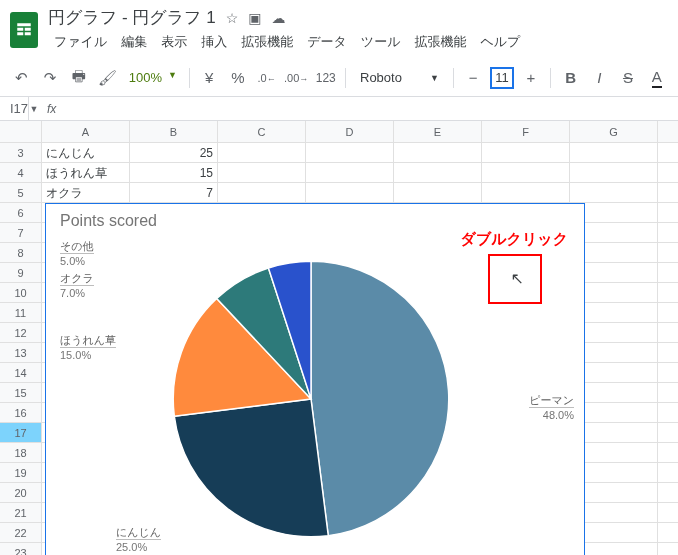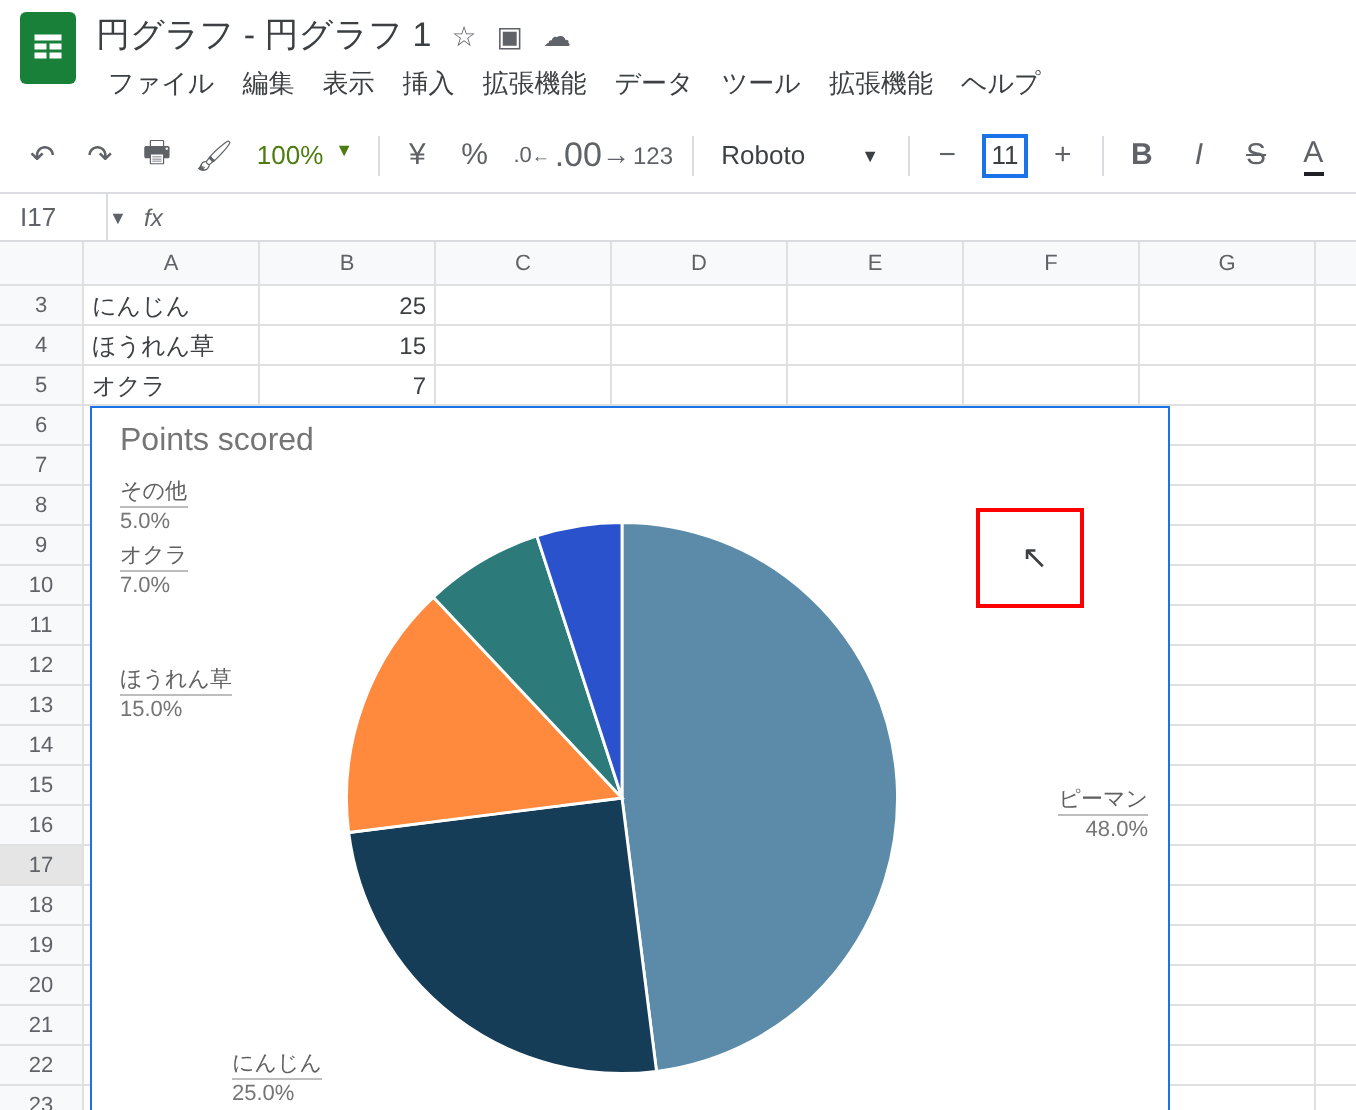--- a/index.html
+++ b/index.html
@@ -1,42 +1,42 @@
 <!DOCTYPE html>
 <html><head>
 <meta charset="utf-8">
 <style>
 *{box-sizing:border-box;margin:0;padding:0;font-family:Arial,sans-serif}
 body{width:678px;height:555px;background:#fff;overflow:hidden;font-size:13px;color:#3c4043}
-.titlebar{display:flex;padding:6px 10px;gap:10px}
+.titlebar{display:flex;align-items:center;padding:6px 10px;gap:10px}
 .logo{width:28px;height:36px;background:#188038;border-radius:3px;display:flex;align-items:center;justify-content:center;color:#fff;font-size:14px}
 .logo svg{width:18px;height:18px}
 .title-area{flex:1}
 .title-row{display:flex;align-items:center;gap:10px;margin-bottom:2px}
 .doc-title{font-size:17px;color:#3c4043}
 .title-icons{display:flex;gap:10px;color:#5f6368;font-size:14px}
 .menubar{display:flex;gap:2px;font-size:13px;color:#3c4043}
 .menubar span{padding:2px 6px;cursor:pointer}
 .toolbar{display:flex;align-items:center;padding:4px 10px;gap:6px;border-bottom:1px solid #dadce0;height:38px}
 .tbtn{width:26px;height:26px;display:flex;align-items:center;justify-content:center;color:#5f6368;border-radius:3px;cursor:pointer;font-size:15px}
 .sep{width:1px;height:20px;background:#dadce0;margin:0 2px}
 .zoom{display:flex;align-items:flex-start;gap:2px;color:#4d7c0f;font-size:13px;padding:0 4px}
 .font-sel{display:flex;align-items:center;gap:20px;padding:0 6px;font-size:13px}
 .size-box{border:2px solid #1a73e8;width:26px;height:22px;display:flex;align-items:center;justify-content:center;font-size:13px}
 .fmla{display:flex;align-items:center;border-bottom:1px solid #dadce0;height:24px}
-.cell-ref{width:54px;padding-left:10px;font-size:13px;color:#5f6368;border-right:1px solid #dadce0;height:100%;display:flex;align-items:center}
+.cell-ref{width:29px;padding-left:10px;font-size:13px;color:#5f6368;border-right:1px solid #dadce0;height:100%;display:flex;align-items:center}
 .fx{padding:0 8px;color:#5f6368;font-style:italic;font-size:12px}
 .sheet{position:relative}
 .colhdr{display:flex;height:22px;background:#f8f9fa;border-bottom:1px solid #e0e0e0}
 .corner{width:42px;border-right:1px solid #e0e0e0}
 .ch{width:88px;text-align:center;font-size:11px;color:#5f6368;border-right:1px solid #e0e0e0;line-height:22px}
 .rows{position:relative}
 .row{display:flex;height:20px;border-bottom:1px solid #e0e0e0}
 .rh{width:42px;text-align:center;font-size:11px;color:#5f6368;background:#f8f9fa;border-right:1px solid #e0e0e0;line-height:20px}
-.rh.sel{background:#e5e5e5}
+.rh.sel{background:#7dd3fc}
 .cell{width:88px;border-right:1px solid #e0e0e0;padding:0 4px;font-size:12px;line-height:20px;overflow:hidden}
 .cell.num{text-align:right}
 .chart-obj{position:absolute;left:45px;top:82px;width:540px;height:370px;background:#fff;border:1px solid #1a73e8;z-index:5}
 .chart-title{position:absolute;left:14px;top:8px;font-size:16px;color:#757575;font-weight:normal}
 .pie-wrap{position:absolute;left:120px;top:50px;width:290px;height:290px}
 .label{position:absolute;font-size:11px;color:#757575;line-height:1.2}
 .label b{display:block;color:#616161;font-weight:normal;border-bottom:1px solid #bdbdbd;margin-bottom:1px}
 .red-box{position:absolute;right:42px;top:50px;width:54px;height:50px;border:2px solid red}
 .red-txt{position:absolute;right:16px;top:26px;color:red;font-size:15px;font-weight:bold}
 .cursor{position:absolute;right:60px;top:65px;font-size:16px}
@@ -80,21 +80,21 @@
   <div class="tbtn">🖶</div>
   <div class="tbtn">🖌</div>
   <div class="zoom">
       <span>100%</span>
       <span style="font-size:9px;margin-left:4px">▼</span>
     </div>
   <div class="sep"></div>
   <div class="tbtn">¥</div>
   <div class="tbtn">%</div>
   <div class="tbtn" style="font-size:11px">.0<sub>←</sub></div>
-  <div class="tbtn" style="font-size:17px">.00<sub>→</sub></div>
+  <div class="tbtn" style="font-size:11px">.00<sub>→</sub></div>
   <div class="tbtn" style="font-size:12px">123</div>
   <div class="sep"></div>
   <div class="font-sel">
       <span>Roboto</span>
       <span style="font-size:9px;margin-left:8px">▼</span>
     </div>
   <div class="sep"></div>
   <div class="tbtn">−</div>
   <div class="size-box">11</div>
   <div class="tbtn">+</div>
@@ -352,16 +352,17 @@
           <path d="M100,100 L5.749103375124619,111.90665718860893 A95,95 0 0,1 34.968024936774555,30.74798039496592 Z" fill="#ff8a3d" stroke="#fff" stroke-width="1"></path>
           <path d="M100,100 L34.968024936774555,30.74798039496592 A95,95 0 0,1 70.64338553437997,9.649630951960418 Z" fill="#2d7a7a" stroke="#fff" stroke-width="1"></path>
           <path d="M100,100 L70.64338553437997,9.649630951960418 A95,95 0 0,1 99.99999999999999,5 Z" fill="#2952cc" stroke="#fff" stroke-width="1"></path>
         </svg>
     </div>
     <div class="label" style="right:10px;top:190px;text-align:right"><b>ピーマン</b><span>48.0%</span></div>
     <div class="label" style="left:70px;bottom:18px"><b>にんじん</b><span>25.0%</span></div>
     <div class="label" style="left:14px;top:130px"><b>ほうれん草</b><span>15.0%</span></div>
     <div class="label" style="left:14px;top:68px"><b>オクラ</b><span>7.0%</span></div>
     <div class="label" style="left:14px;top:36px"><b>その他</b><span>5.0%</span></div>
+    <div class="red-txt">ダブルクリック</div>
     <div class="red-box"></div>
     <div class="cursor">↖</div>
   </div>
 </div>
 
 </body></html>

